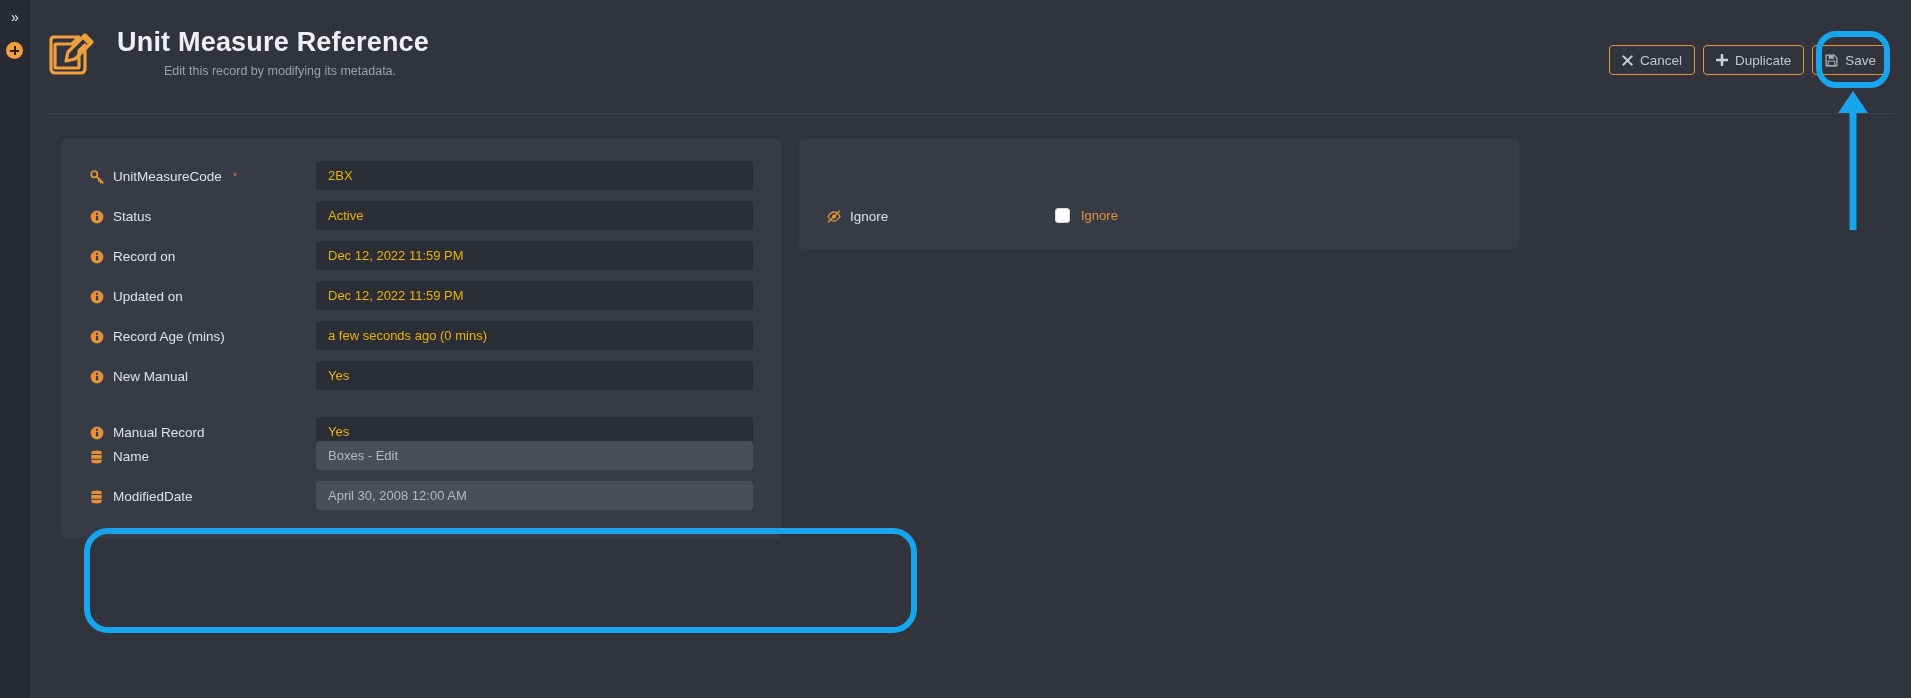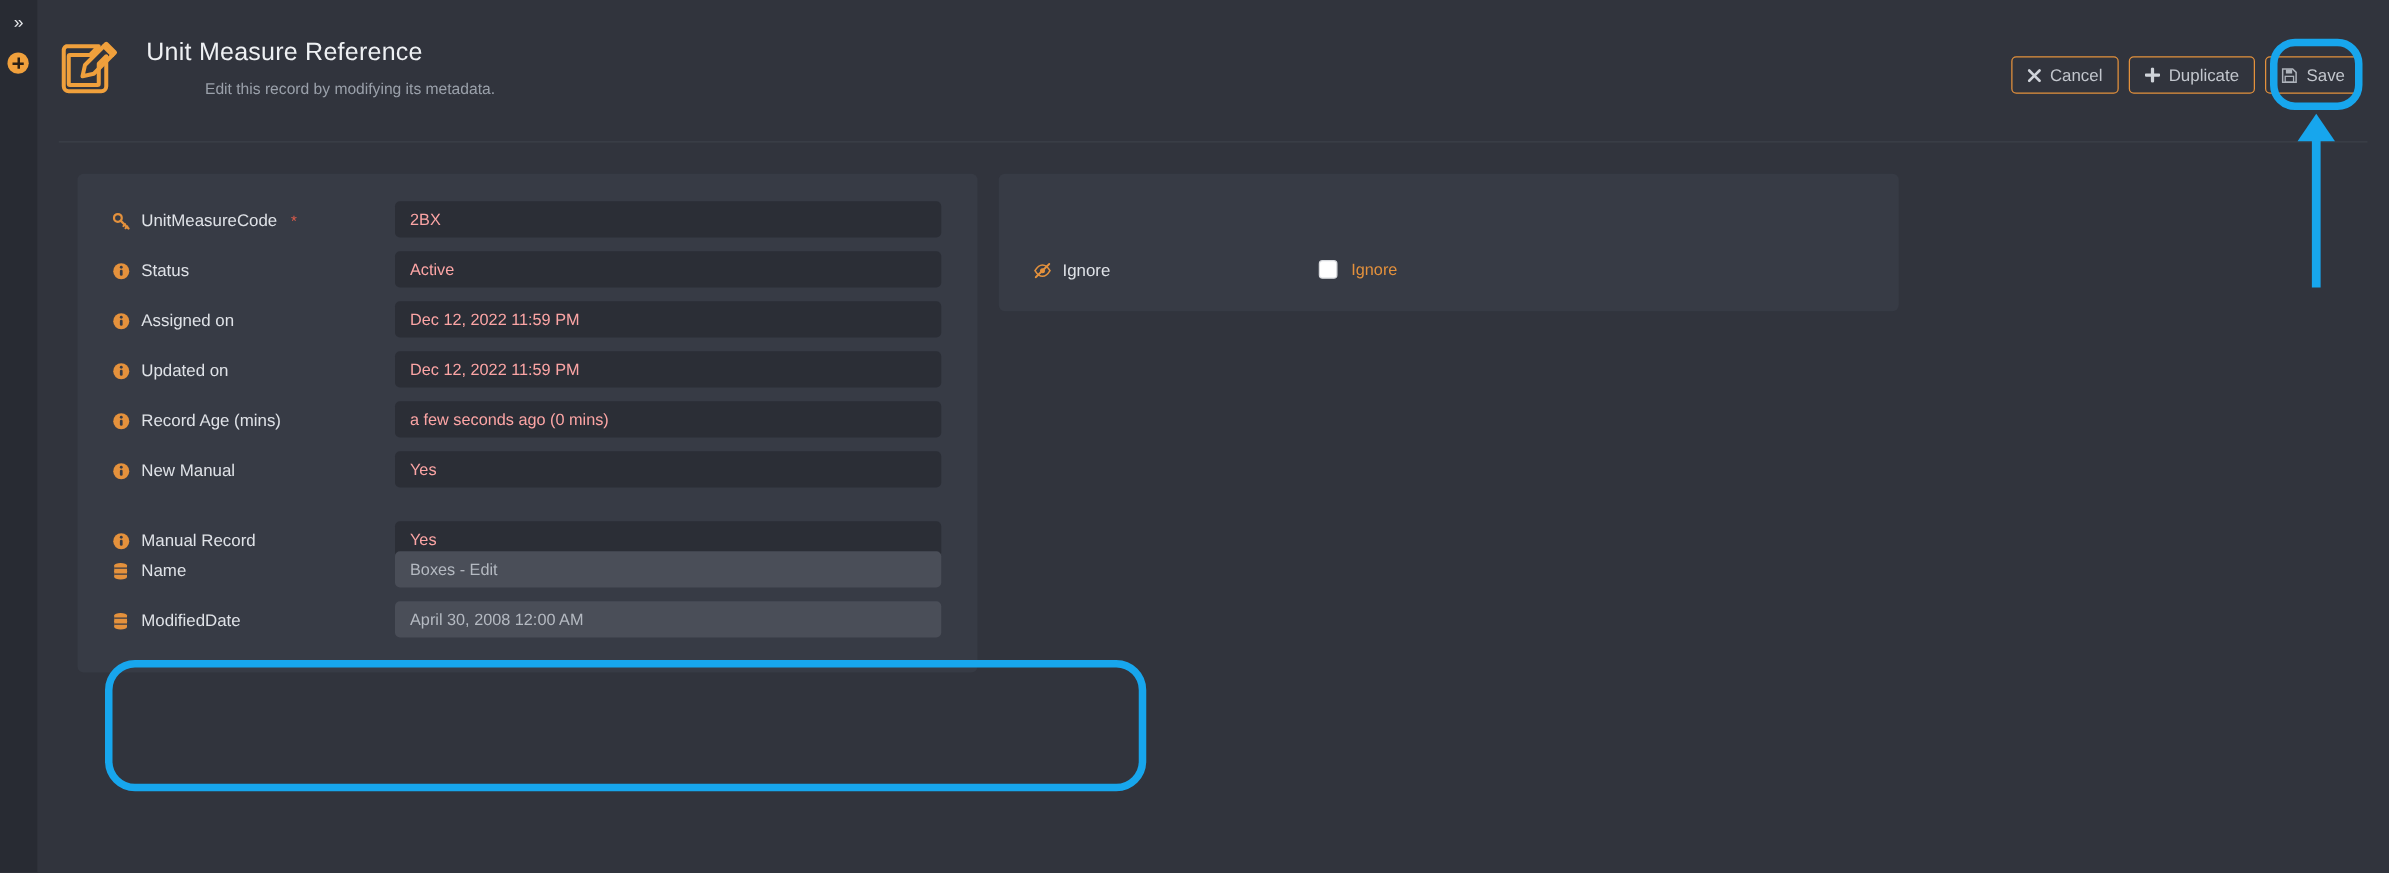--- a/index.html
+++ b/index.html
@@ -39,21 +39,21 @@
 
   
   .main { position: absolute; left: 30px; top: 0; right: 0; bottom: 0; background: #31343d; }
 
   .header { position: relative; height: 120px; }
   .header-inner { position: absolute; left: 17px; top: 20px; display: flex; align-items: flex-start; }
   .doc-icon { width: 52px; height: 52px; position: relative; flex: 0 0 auto; margin-top: 5px; }
   .doc-icon svg { display: block; }
   .titles { margin-left: 18px; padding-top: 6px; }
   .page-title {
-    font-size: 20px; font-weight: 400; color: #eef0f3; letter-spacing: .2px;
+    font-size: 27px; font-weight: 700; color: #eef0f3; letter-spacing: .2px;
     line-height: 32px; white-space: nowrap;
   }
   .page-sub { font-size: 12.5px; color: #9aa0aa; margin-top: 6px; white-space: nowrap; margin-left: 47px; }
 
   .header-divider {
     position: absolute; left: 17px; right: 17px; top: 113px;
     height: 1px; background: #3c4049;
   }
 
   
@@ -85,21 +85,21 @@
   .field-label .req { color: #e05c4b; font-size: 12px; margin-left: 2px; }
   .ficon { width: 14px; height: 14px; display: inline-block; flex: 0 0 auto; }
   .ficon svg { display: block; }
 
   .field-ctrl { position: absolute; left: 254px; top: 2px; width: 437px; }
   .input {
     width: 100%; height: 29px; border-radius: 4px;
     background: #2b2e36; border: none;
     display: flex; align-items: center;
     padding: 0 12px;
-    font-size: 13px; color: #fca5a5;
+    font-size: 13px; color: #eab308;
     white-space: nowrap; overflow: hidden;
   }
   .input.hl { background: #4a4e58; color: #b4b9c1; }
   .input.editable { background: #434851; height: 30px; }
 
   
   #panel-right .field-ctrl { left: 254px; width: 437px; }
 
   .check-row { display: flex; align-items: center; gap: 11px; height: 29px; padding-left: 2px; }
   .checkbox {
@@ -214,21 +214,21 @@
         </div>
         <div class="field" style="top: 100px;">
           <div class="field-label">
             <span class="ficon">
               <svg width="14" height="14" viewBox="0 0 14 14">
                 <circle cx="7" cy="7" r="6.4" fill="#e4913c"></circle>
                 <circle cx="7" cy="3.8" r="1.15" fill="#373b45"></circle>
                 <rect x="5.9" y="5.7" width="2.2" height="4.9" rx="1.1" fill="#373b45"></rect>
               </svg>
             </span>
-            <span>Assigned on</span>
+            <span>Record on</span>
           </div>
           <div class="field-ctrl">
             <div class="input">Dec 12, 2022 11:59 PM</div>
           </div>
         </div>
         <div class="field" style="top: 140px;">
           <div class="field-label">
             <span class="ficon">
               <svg width="14" height="14" viewBox="0 0 14 14">
                 <circle cx="7" cy="7" r="6.4" fill="#e4913c"></circle>

